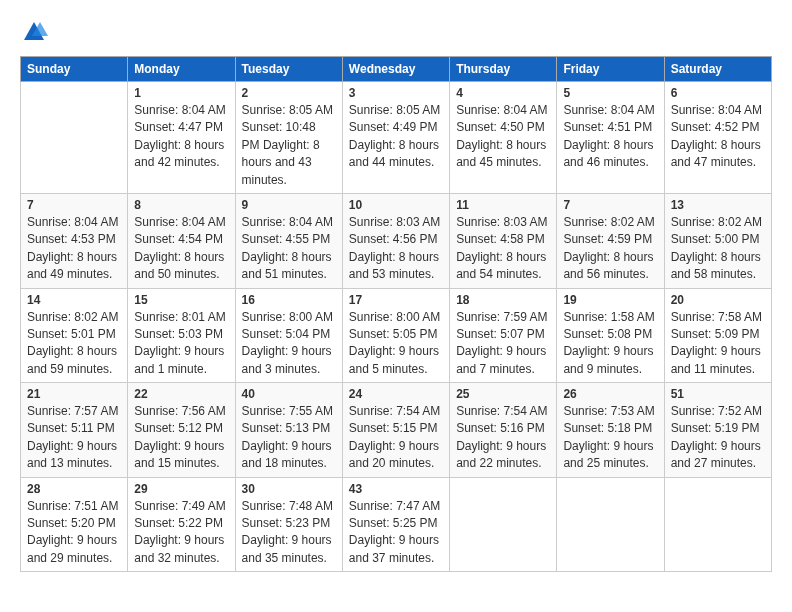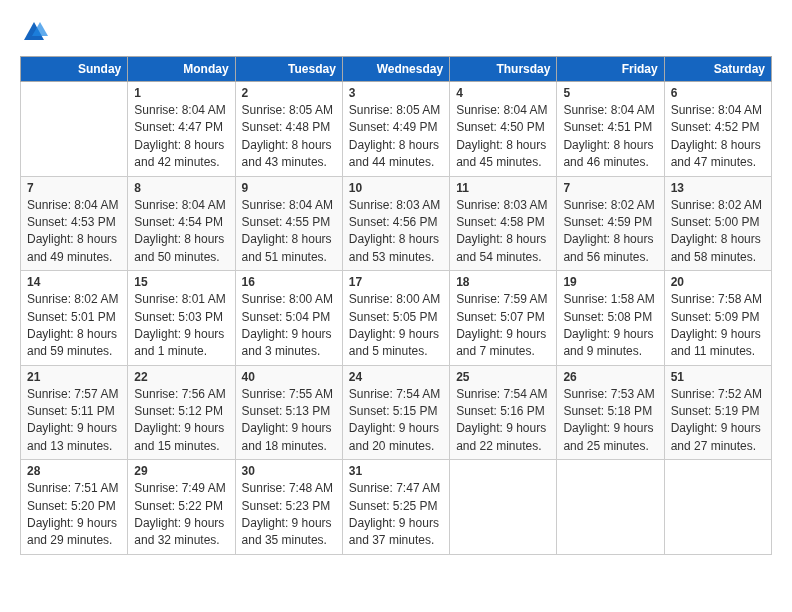--- a/index.html
+++ b/index.html
@@ -61,21 +61,21 @@
       width: 100%;
       border-collapse: collapse;
       table-layout: fixed;
     }
     thead tr th {
       background-color: #1565c0;
       color: #fff;
       font-size: 12px;
       font-weight: bold;
       padding: 5px 6px;
-      text-align: right;
+      text-align: left;
       border: 1px solid #aaa;
     }
     tbody tr td {
       vertical-align: top;
       padding: 4px 6px;
       border: 1px solid #ccc;
       font-size: 10.2px;
       color: #333;
       height: 80px;
       background: #fff;
@@ -134,21 +134,21 @@
           <td>
             <span class="day-num">1</span>
             <div class="day-info">Sunrise: 8:04 AM
 Sunset: 4:47 PM
 Daylight: 8 hours
 and 42 minutes.</div>
           </td>
           <td>
             <span class="day-num">2</span>
             <div class="day-info">Sunrise: 8:05 AM
-Sunset: 4:48 PM
+Sunset: 10:48 PM
 Daylight: 8 hours
 and 43 minutes.</div>
           </td>
           <td>
             <span class="day-num">3</span>
             <div class="day-info">Sunrise: 8:05 AM
 Sunset: 4:49 PM
 Daylight: 8 hours
 and 44 minutes.</div>
           </td>
@@ -343,21 +343,21 @@
 and 32 minutes.</div>
           </td>
           <td>
             <span class="day-num">30</span>
             <div class="day-info">Sunrise: 7:48 AM
 Sunset: 5:23 PM
 Daylight: 9 hours
 and 35 minutes.</div>
           </td>
           <td>
-            <span class="day-num">31</span>
+            <span class="day-num">43</span>
             <div class="day-info">Sunrise: 7:47 AM
 Sunset: 5:25 PM
 Daylight: 9 hours
 and 37 minutes.</div>
           </td>
           <td></td>
           <td></td>
           <td></td>
         </tr>
       </tbody>

